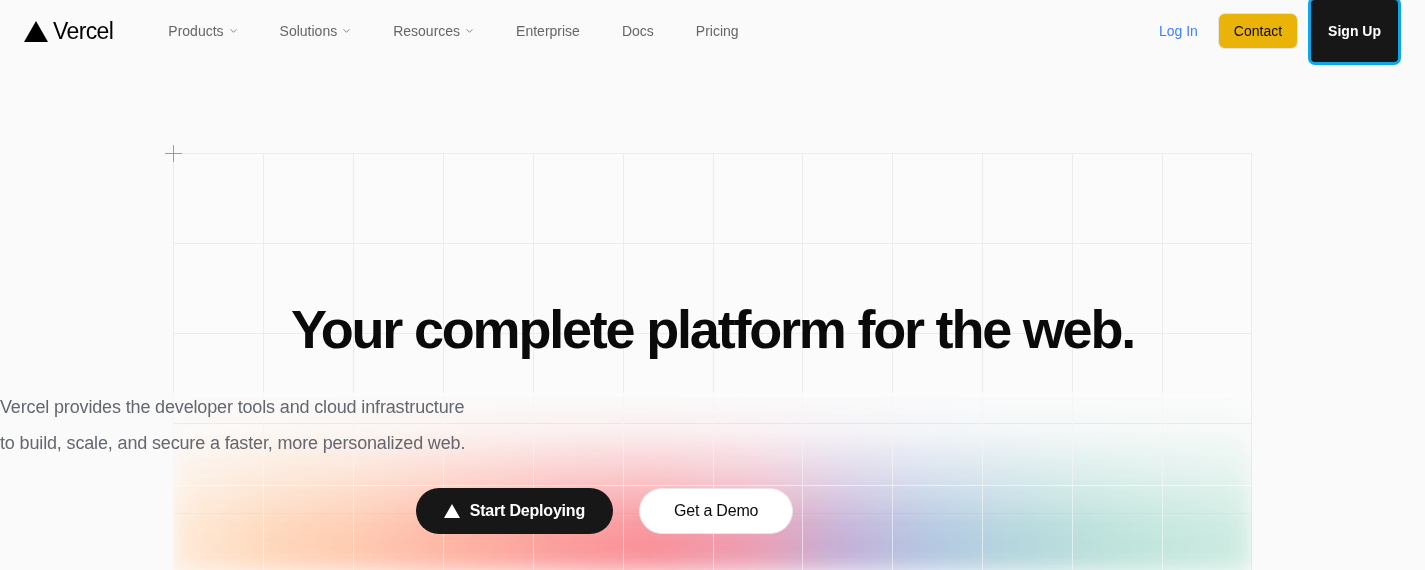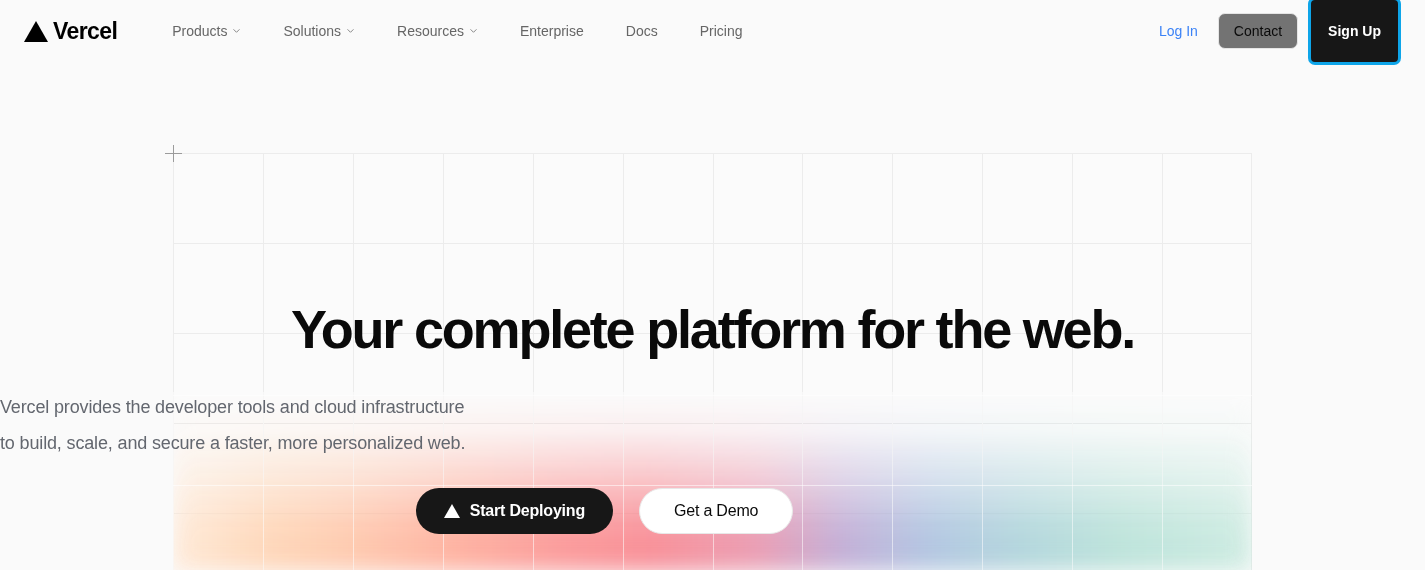--- a/index.html
+++ b/index.html
@@ -43,21 +43,21 @@
     color: #000;
   }
   .brand-mark {
     display: block;
     width: 24px;
     height: 21px;
   }
   .brand-mark svg { display: block; }
   .brand-word {
     font-size: 23px;
-    font-weight: 700;
+    font-weight: 400;
     letter-spacing: -0.6px;
     color: #000;
     line-height: 1;
   }
 
   .nav-links {
     display: flex;
     align-items: center;
     gap: 16px;
     margin-left: 42px;
@@ -98,21 +98,21 @@
     color: #3b82f6;
     text-decoration: none;
     padding: 8px 10px;
     cursor: pointer;
   }
   .btn-contact {
     font-family: inherit;
     font-size: 14px;
     font-weight: 500;
     color: #0a0a0a;
-    background: #737373;
+    background: #eab308;
     border: 1px solid #e5e5e5;
     border-radius: 7px;
     padding: 8px 15px;
     cursor: pointer;
     line-height: 1.3;
   }
   .btn-signup {
     font-family: inherit;
     font-size: 14px;
     font-weight: 700;

